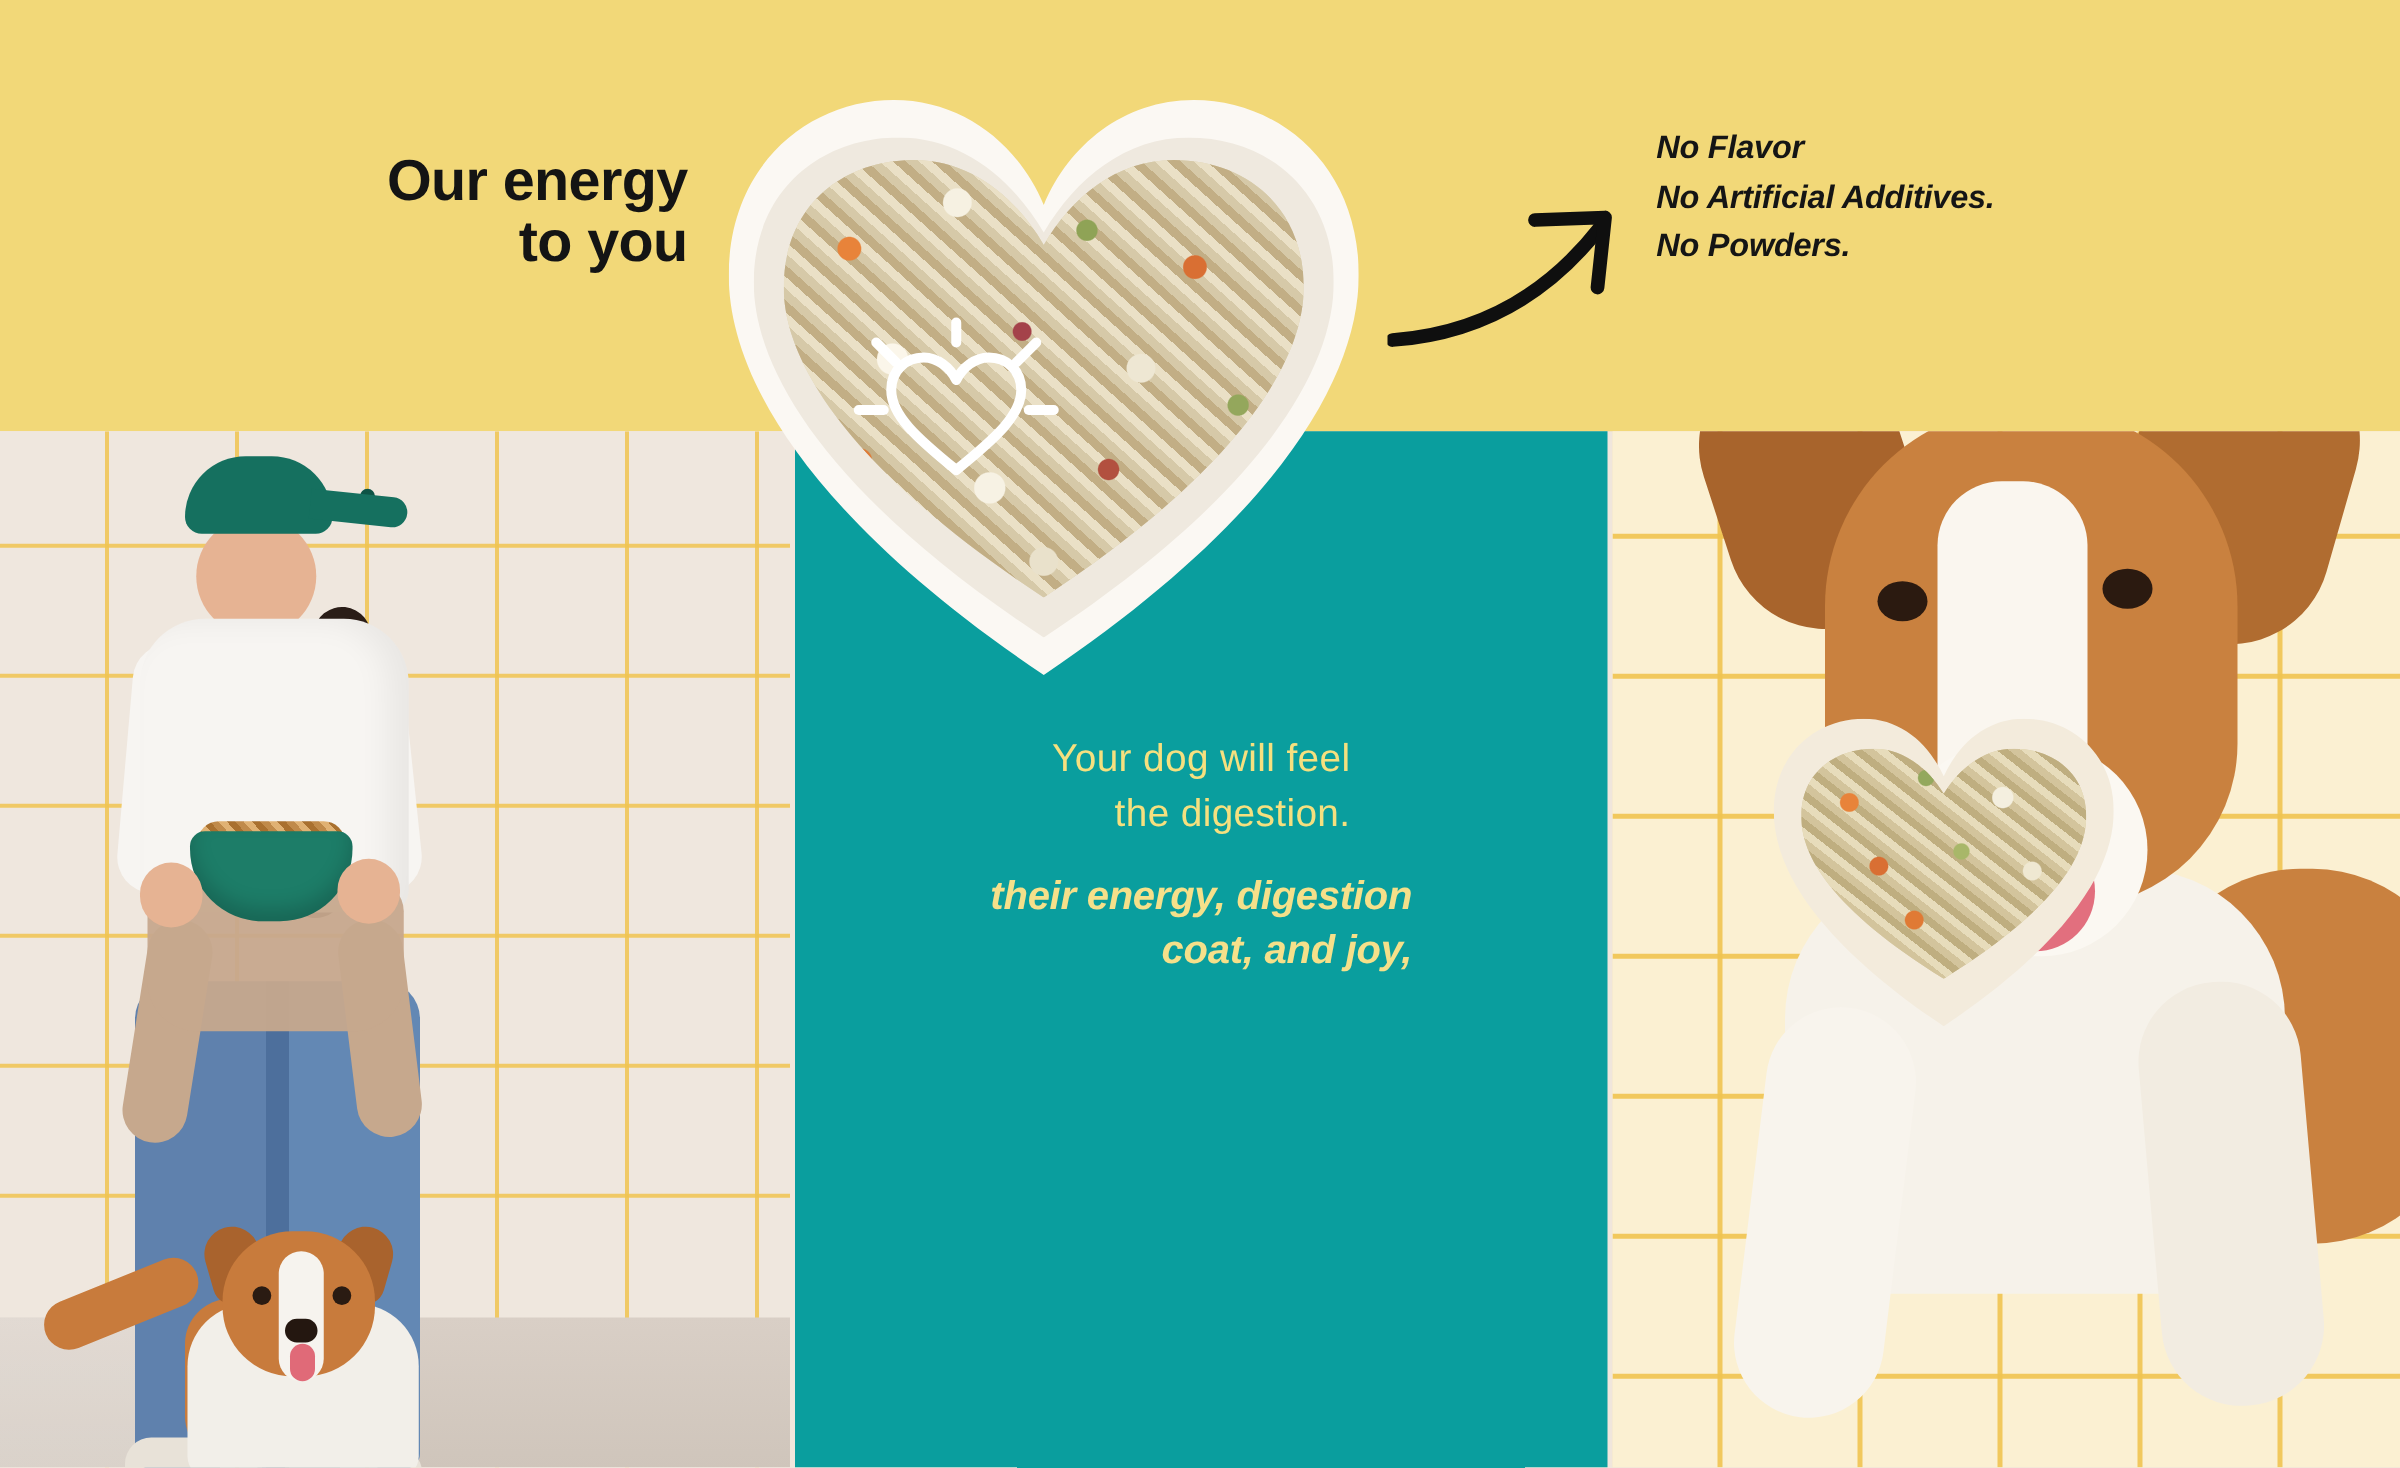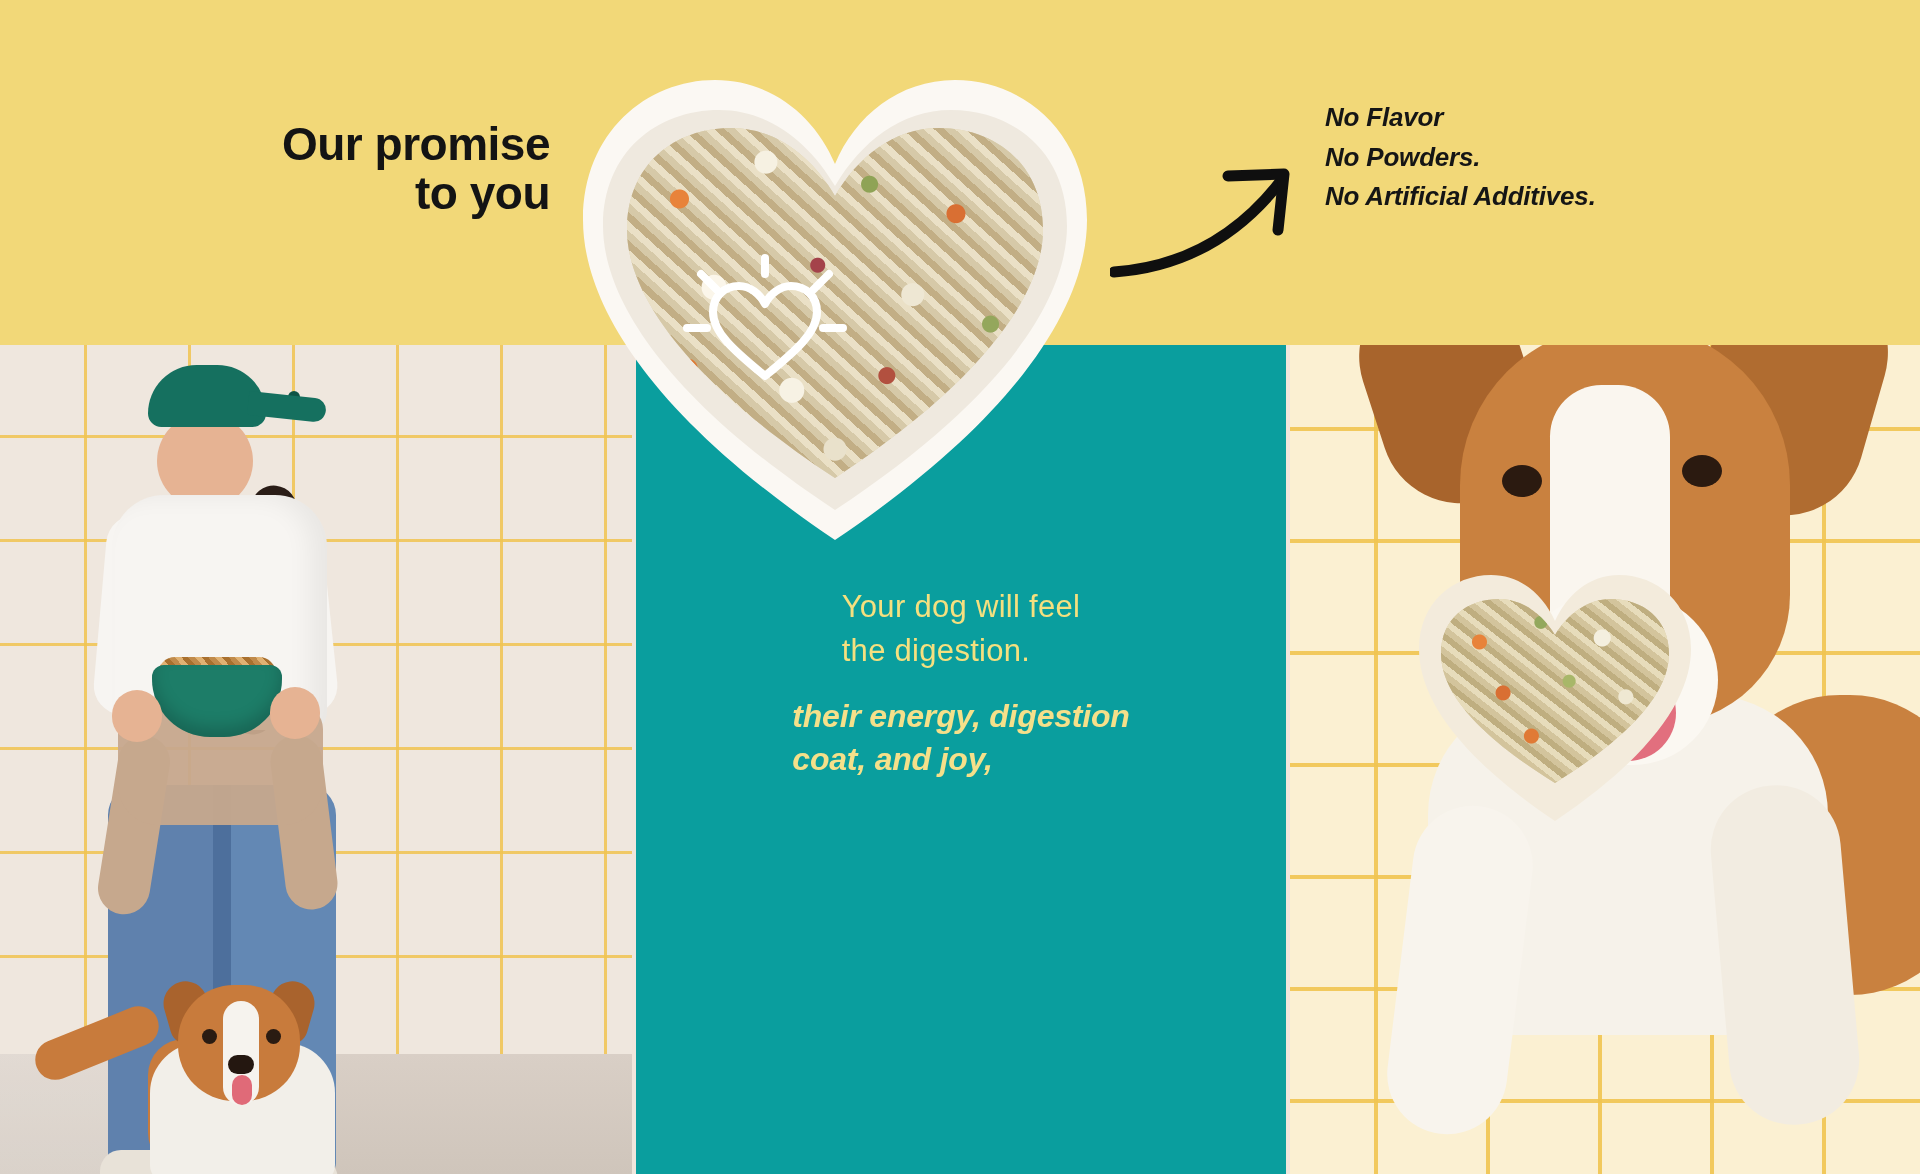--- a/index.html
+++ b/index.html
@@ -97,21 +97,21 @@
   .dogL-nose{position:absolute;left:88px;top:70px;width:26px;height:19px;border-radius:12px;background:#241710;}
   .dogL-tongue{position:absolute;left:92px;top:90px;width:20px;height:30px;border-radius:10px;background:#e06a78;}
   .dogL-legA{position:absolute;left:36px;top:175px;width:30px;height:70px;border-radius:14px;background:#f2efe9;}
   .dogL-legB{position:absolute;left:132px;top:175px;width:30px;height:70px;border-radius:14px;background:#f2efe9;}
 
   
   .teal-panel{position:absolute;left:636px;top:0;width:650px;height:829px;background:#0a9e9e;}
 
   .teal-text{position:absolute;left:636px;top:0;width:650px;height:829px;
              display:flex;flex-direction:column;justify-content:flex-start;align-items:center;
-             padding-top:240px;box-sizing:border-box;text-align:left;}
+             padding-top:240px;box-sizing:border-box;text-align:right;}
   .t-light{font-size:31px;font-weight:300;color:#f5e07f;line-height:1.42;letter-spacing:.3px;}
   .t-bold{margin-top:22px;font-size:32px;font-weight:800;font-style:italic;
           color:#f5e08a;line-height:1.35;letter-spacing:-.2px;}
 
   
   .bowl-wrap{position:absolute;left:575px;top:60px;width:520px;height:530px;z-index:6;}
   .heartbowl{position:absolute;left:0;top:0;width:520px;height:490px;}
   .hb-shape{position:absolute;left:0;top:0;width:100%;height:100%;
      background:#fbf8f3;
      clip-path:path("M260 480 C 70 352, 8 240, 8 160 C 8 72, 72 20, 140 20 C 196 20, 240 56, 260 104 C 280 56, 324 20, 380 20 C 448 20, 512 72, 512 160 C 512 240, 450 352, 260 480 Z");
@@ -188,28 +188,28 @@
        repeating-linear-gradient(38deg,#d3c49c 0 6px,#e7dcbb 6px 12px,#bfae80 12px 18px);}
 </style>
 </head>
 <body>
 
 <div class="stage">
 
   <div class="top-band"></div>
 
   <div class="headline">
-    <span class="l1">Our promise</span>
+    <span class="l1">Our energy</span>
     <span class="l2">to you</span>
   </div>
 
   <div class="promise-list">
     <div>No Flavor</div>
+    <div>No Artificial Additives.</div>
     <div>No Powders.</div>
-    <div>No Artificial Additives.</div>
   </div>
 
   <svg class="arrow" viewBox="0 0 200 120">
     <path d="M4 112 C 60 108, 120 86, 170 22" stroke="#0f0f0f" stroke-width="11" fill="none" stroke-linecap="round"></path>
     <path d="M118 16 L 174 14 L 168 70" stroke="#0f0f0f" stroke-width="11" fill="none" stroke-linecap="round" stroke-linejoin="round"></path>
   </svg>
 
   <div class="bottom">
 
     <div class="photo-left">

